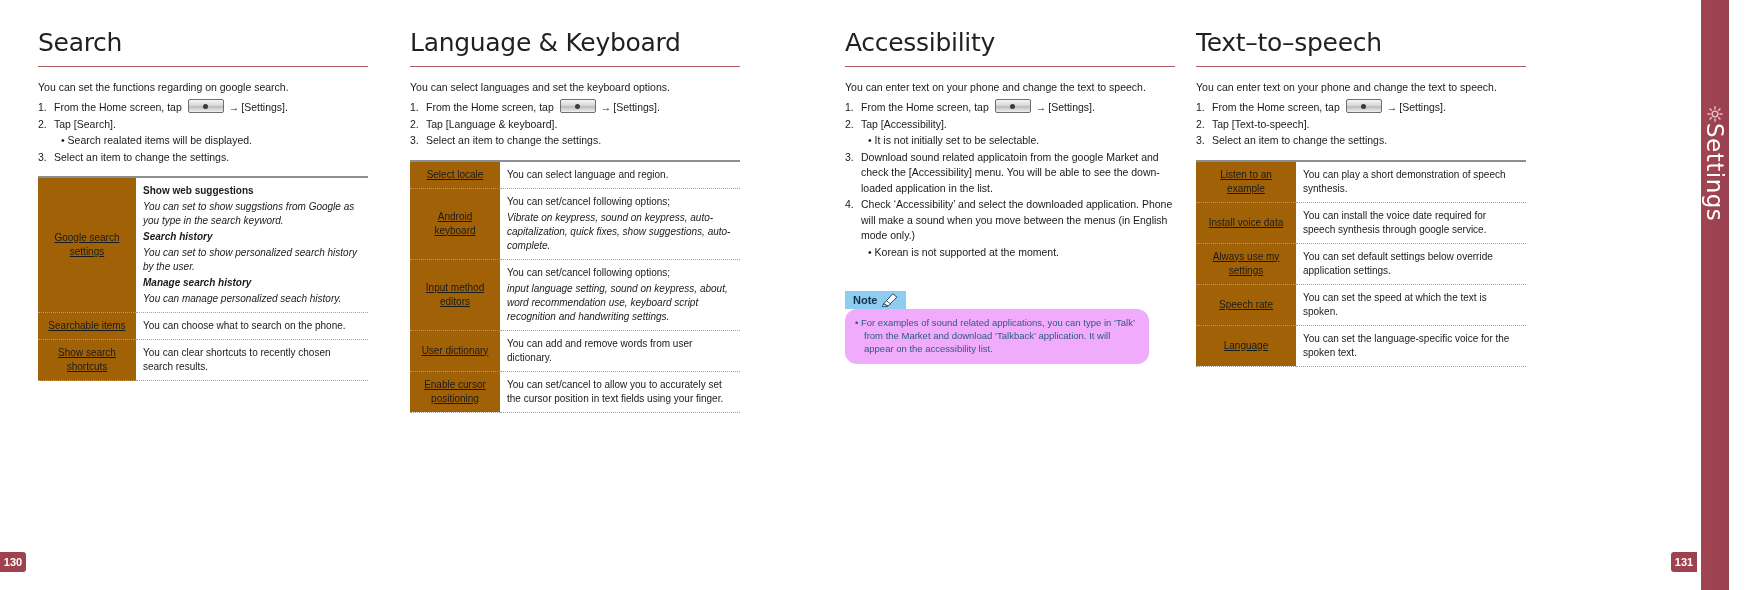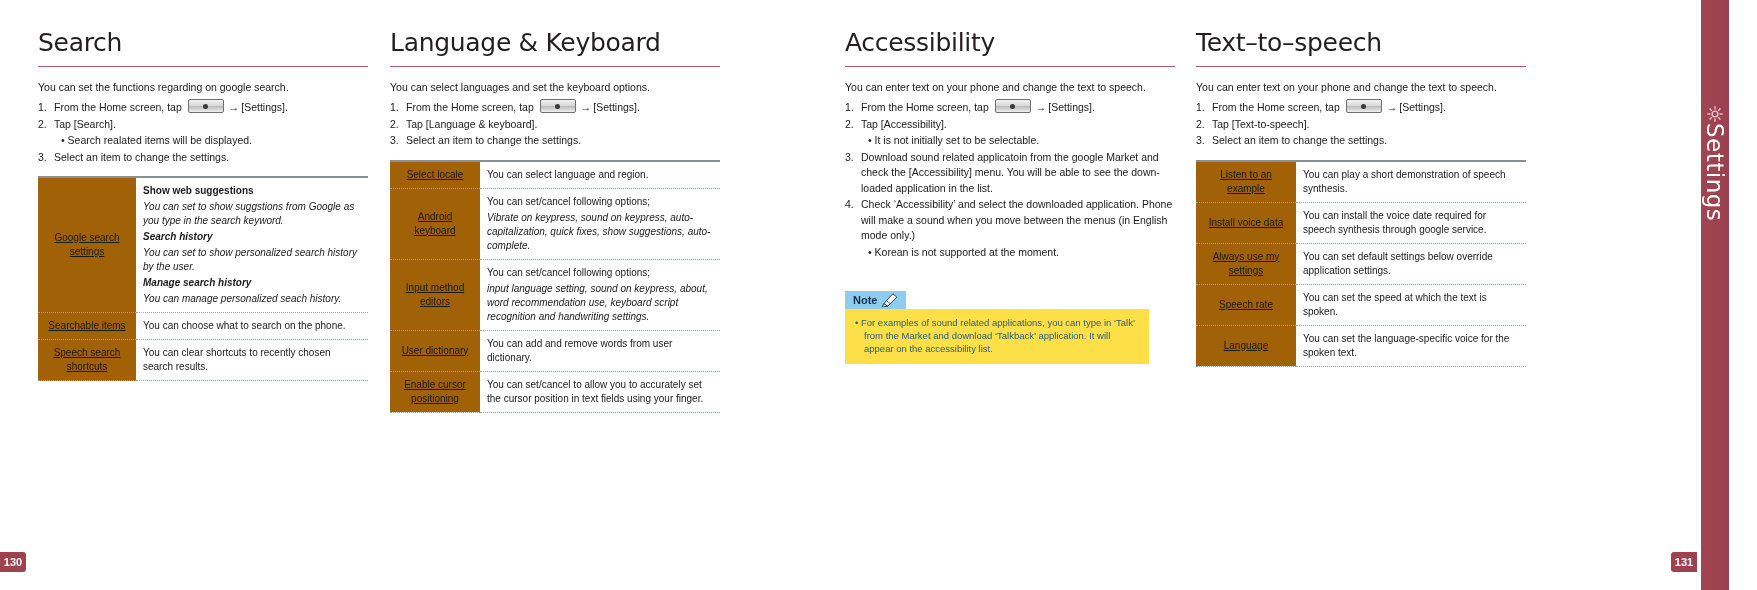--- a/index.html
+++ b/index.html
@@ -31,21 +31,21 @@
     font-family:"DejaVu Sans",sans-serif;
     white-space:nowrap;text-align:center;
   }
   .side-tab .tab-icon{
     position:absolute;top:105px;left:5px;width:18px;height:18px;
     color:#e7c3c9;
   }
 
   .col{position:absolute;top:28px;}
   .c1{left:38px;width:330px;}
-  .c2{left:390px;width:330px;}
+  .c2{left:410px;width:330px;}
   .c3{left:845px;width:330px;}
   .c4{left:1196px;width:330px;}
 
   h1.section-title{
     margin:0;padding:0 0 6px 0;
     font-family:"DejaVu Sans",sans-serif;
     font-weight:400;font-size:25px;line-height:30px;
     color:#231f20;letter-spacing:-0.3px;
   }
   .title-rule{height:1px;background:#b05a62;margin:2px 0 13px 0;}
@@ -110,22 +110,22 @@
   }
   .note-head{
     display:inline-block;background:#8ecdf0;
     padding:2px 8px 2px 8px;font-weight:bold;font-size:11px;
     color:#11304a;position:relative;
   }
   .note-head .pencil{
     display:inline-block;width:17px;height:14px;vertical-align:-3px;margin-left:4px;
   }
   .note-body{
-    background:#fde047;padding:7px 10px 9px 10px;
-    font-size:9.5px;line-height:13px;color:#2b5c7e;
+    background:#f0abfc;padding:7px 10px 9px 10px;
+    font-size:9.5px;line-height:13px;color:#2b5c7e;border-radius:12px;
   }
   .note-body .bullet{padding-left:9px;text-indent:-9px;}
 
   
   .pagenum{
     position:absolute;bottom:18px;
     width:26px;height:20px;background:#9e4250;color:#fff;
     font-size:11px;font-weight:bold;
     display:flex;align-items:center;justify-content:center;
   }
@@ -178,21 +178,21 @@
               <p>You can set to show personalized search history by the user.</p>
               <p><span class="b">Manage search history</span></p>
               <p>You can manage personalized seach history.</p>
             </td>
           </tr>
           <tr class="row">
             <td class="lbl">Searchable items</td>
             <td class="val">You can choose what to search on the phone.</td>
           </tr>
           <tr class="lastrow">
-            <td class="lbl">Speech search shortcuts</td>
+            <td class="lbl">Show search shortcuts</td>
             <td class="val">You can clear shortcuts to recently chosen search results.</td>
           </tr>
         </tbody>
       </table>
     </div>
 
     <div class="col c2">
       <h1 class="section-title">Language &amp; Keyboard</h1>
       <div class="title-rule"></div>
       <p class="intro">You can select languages and set the keyboard options.</p>

